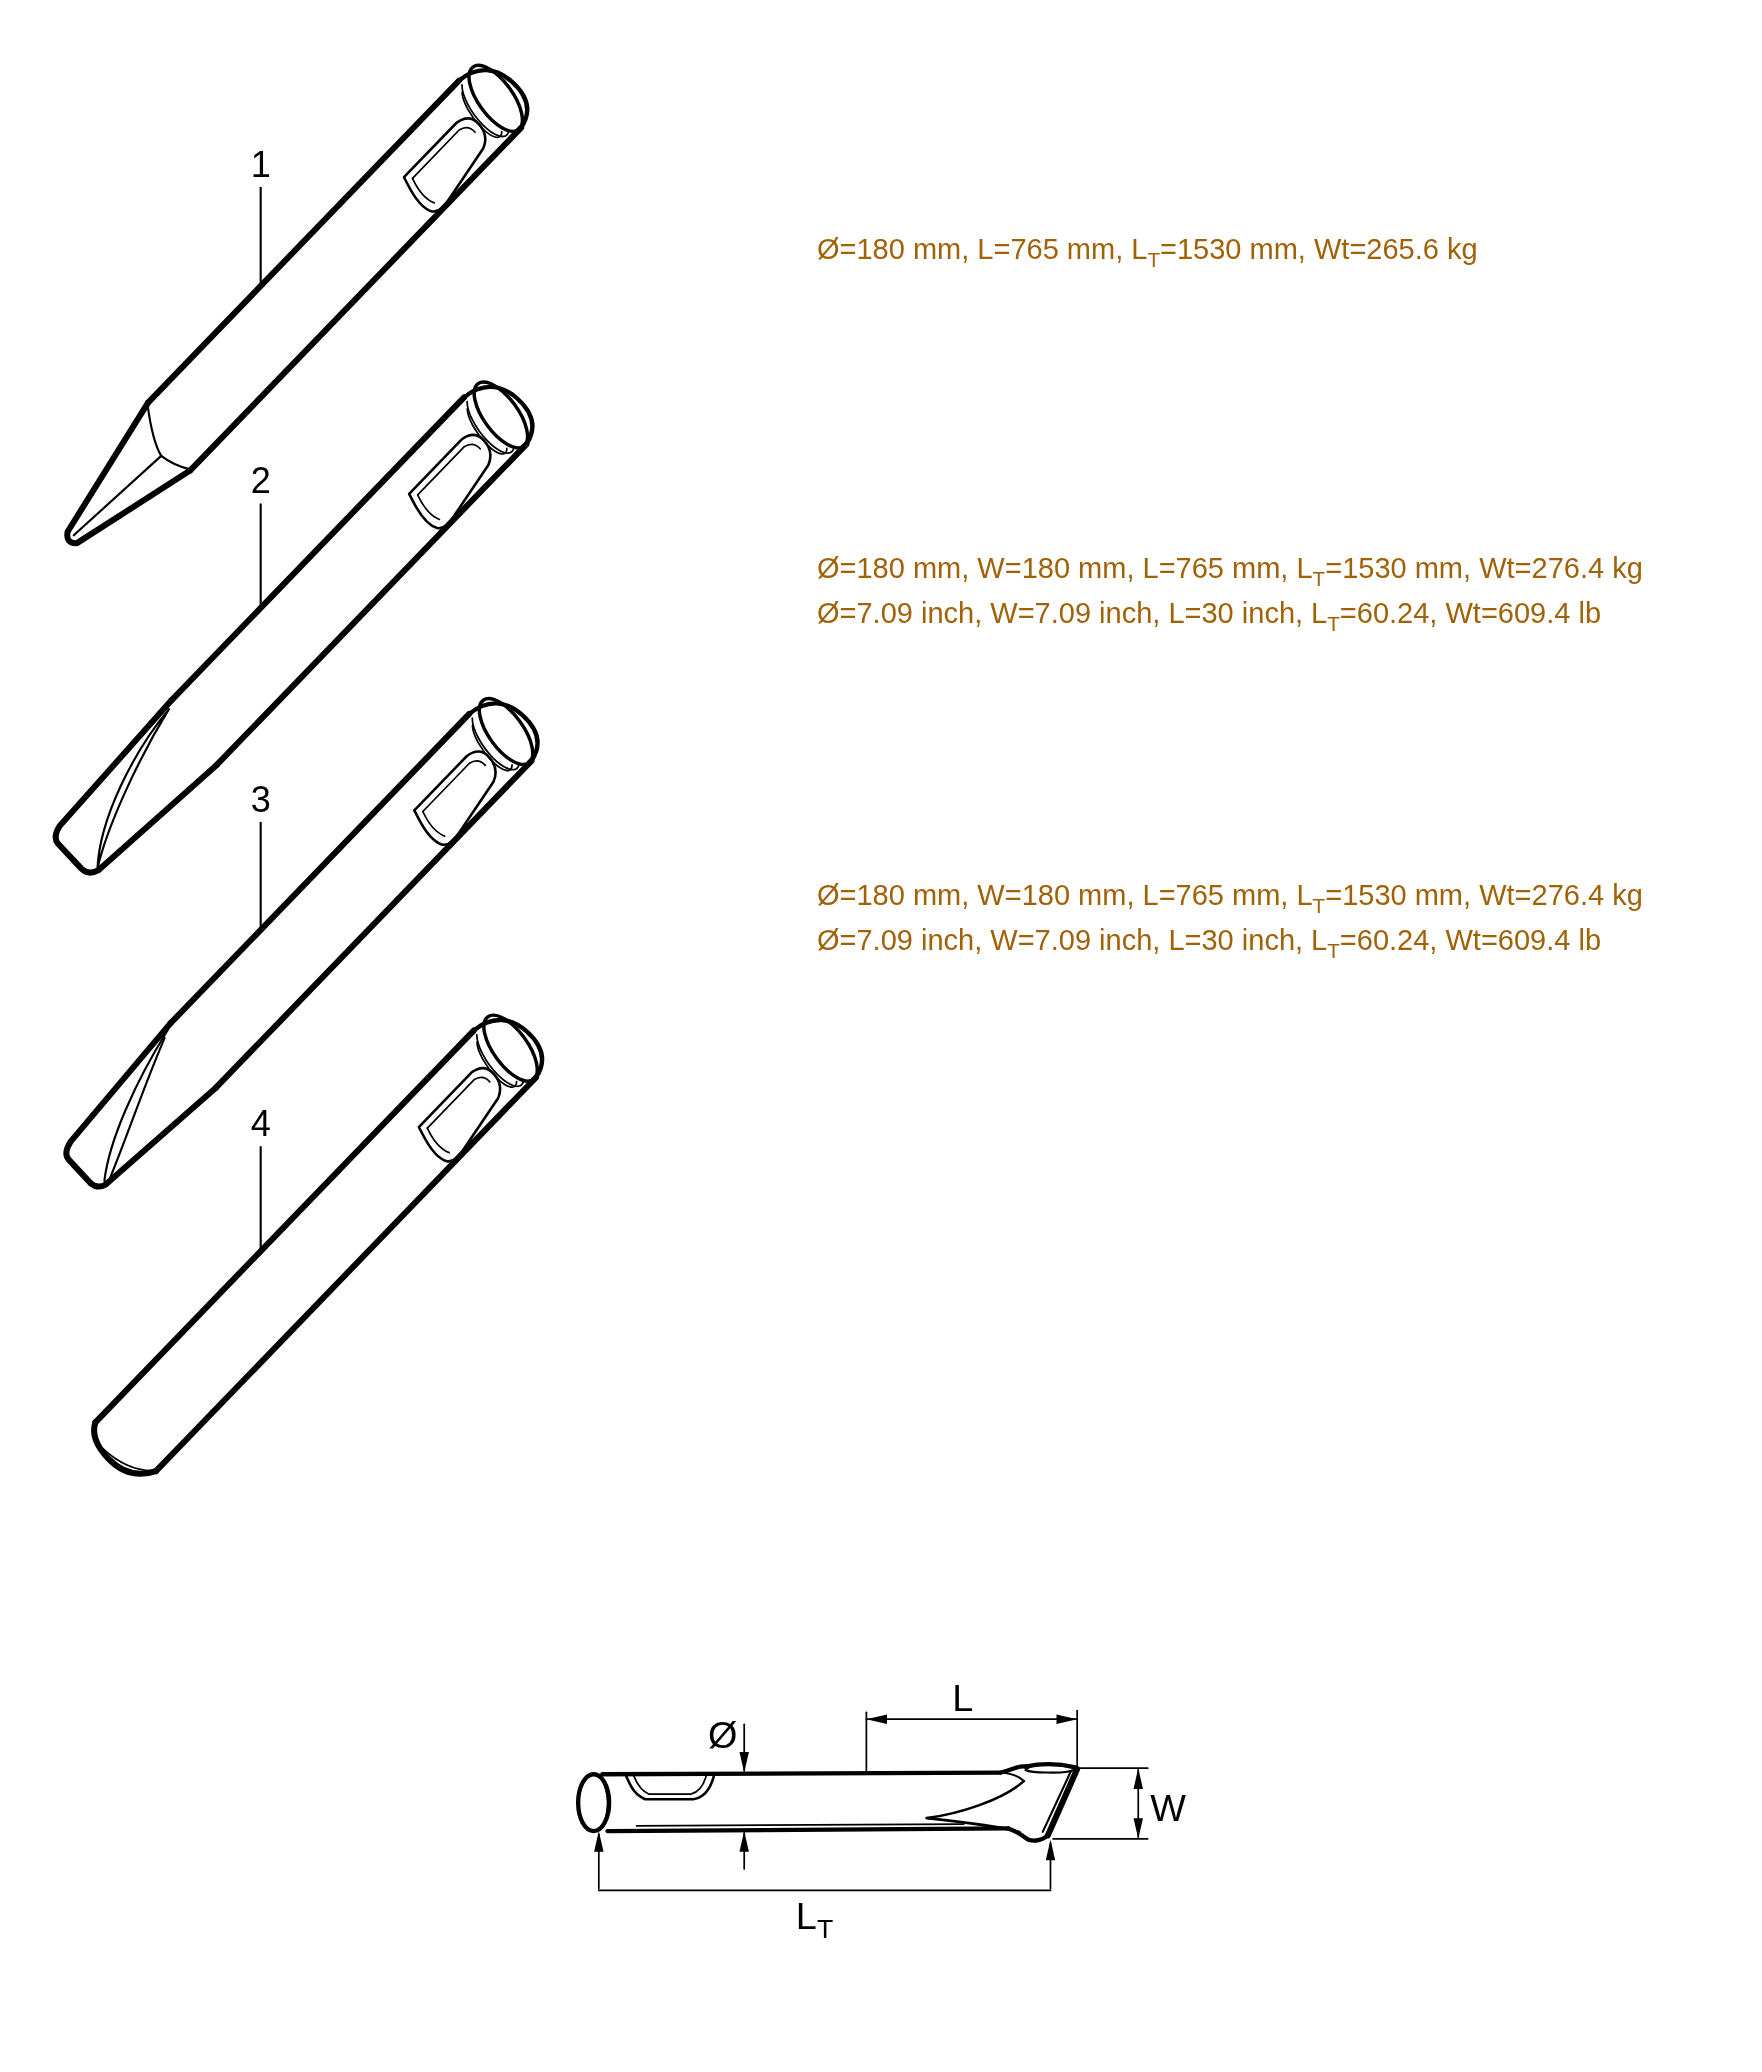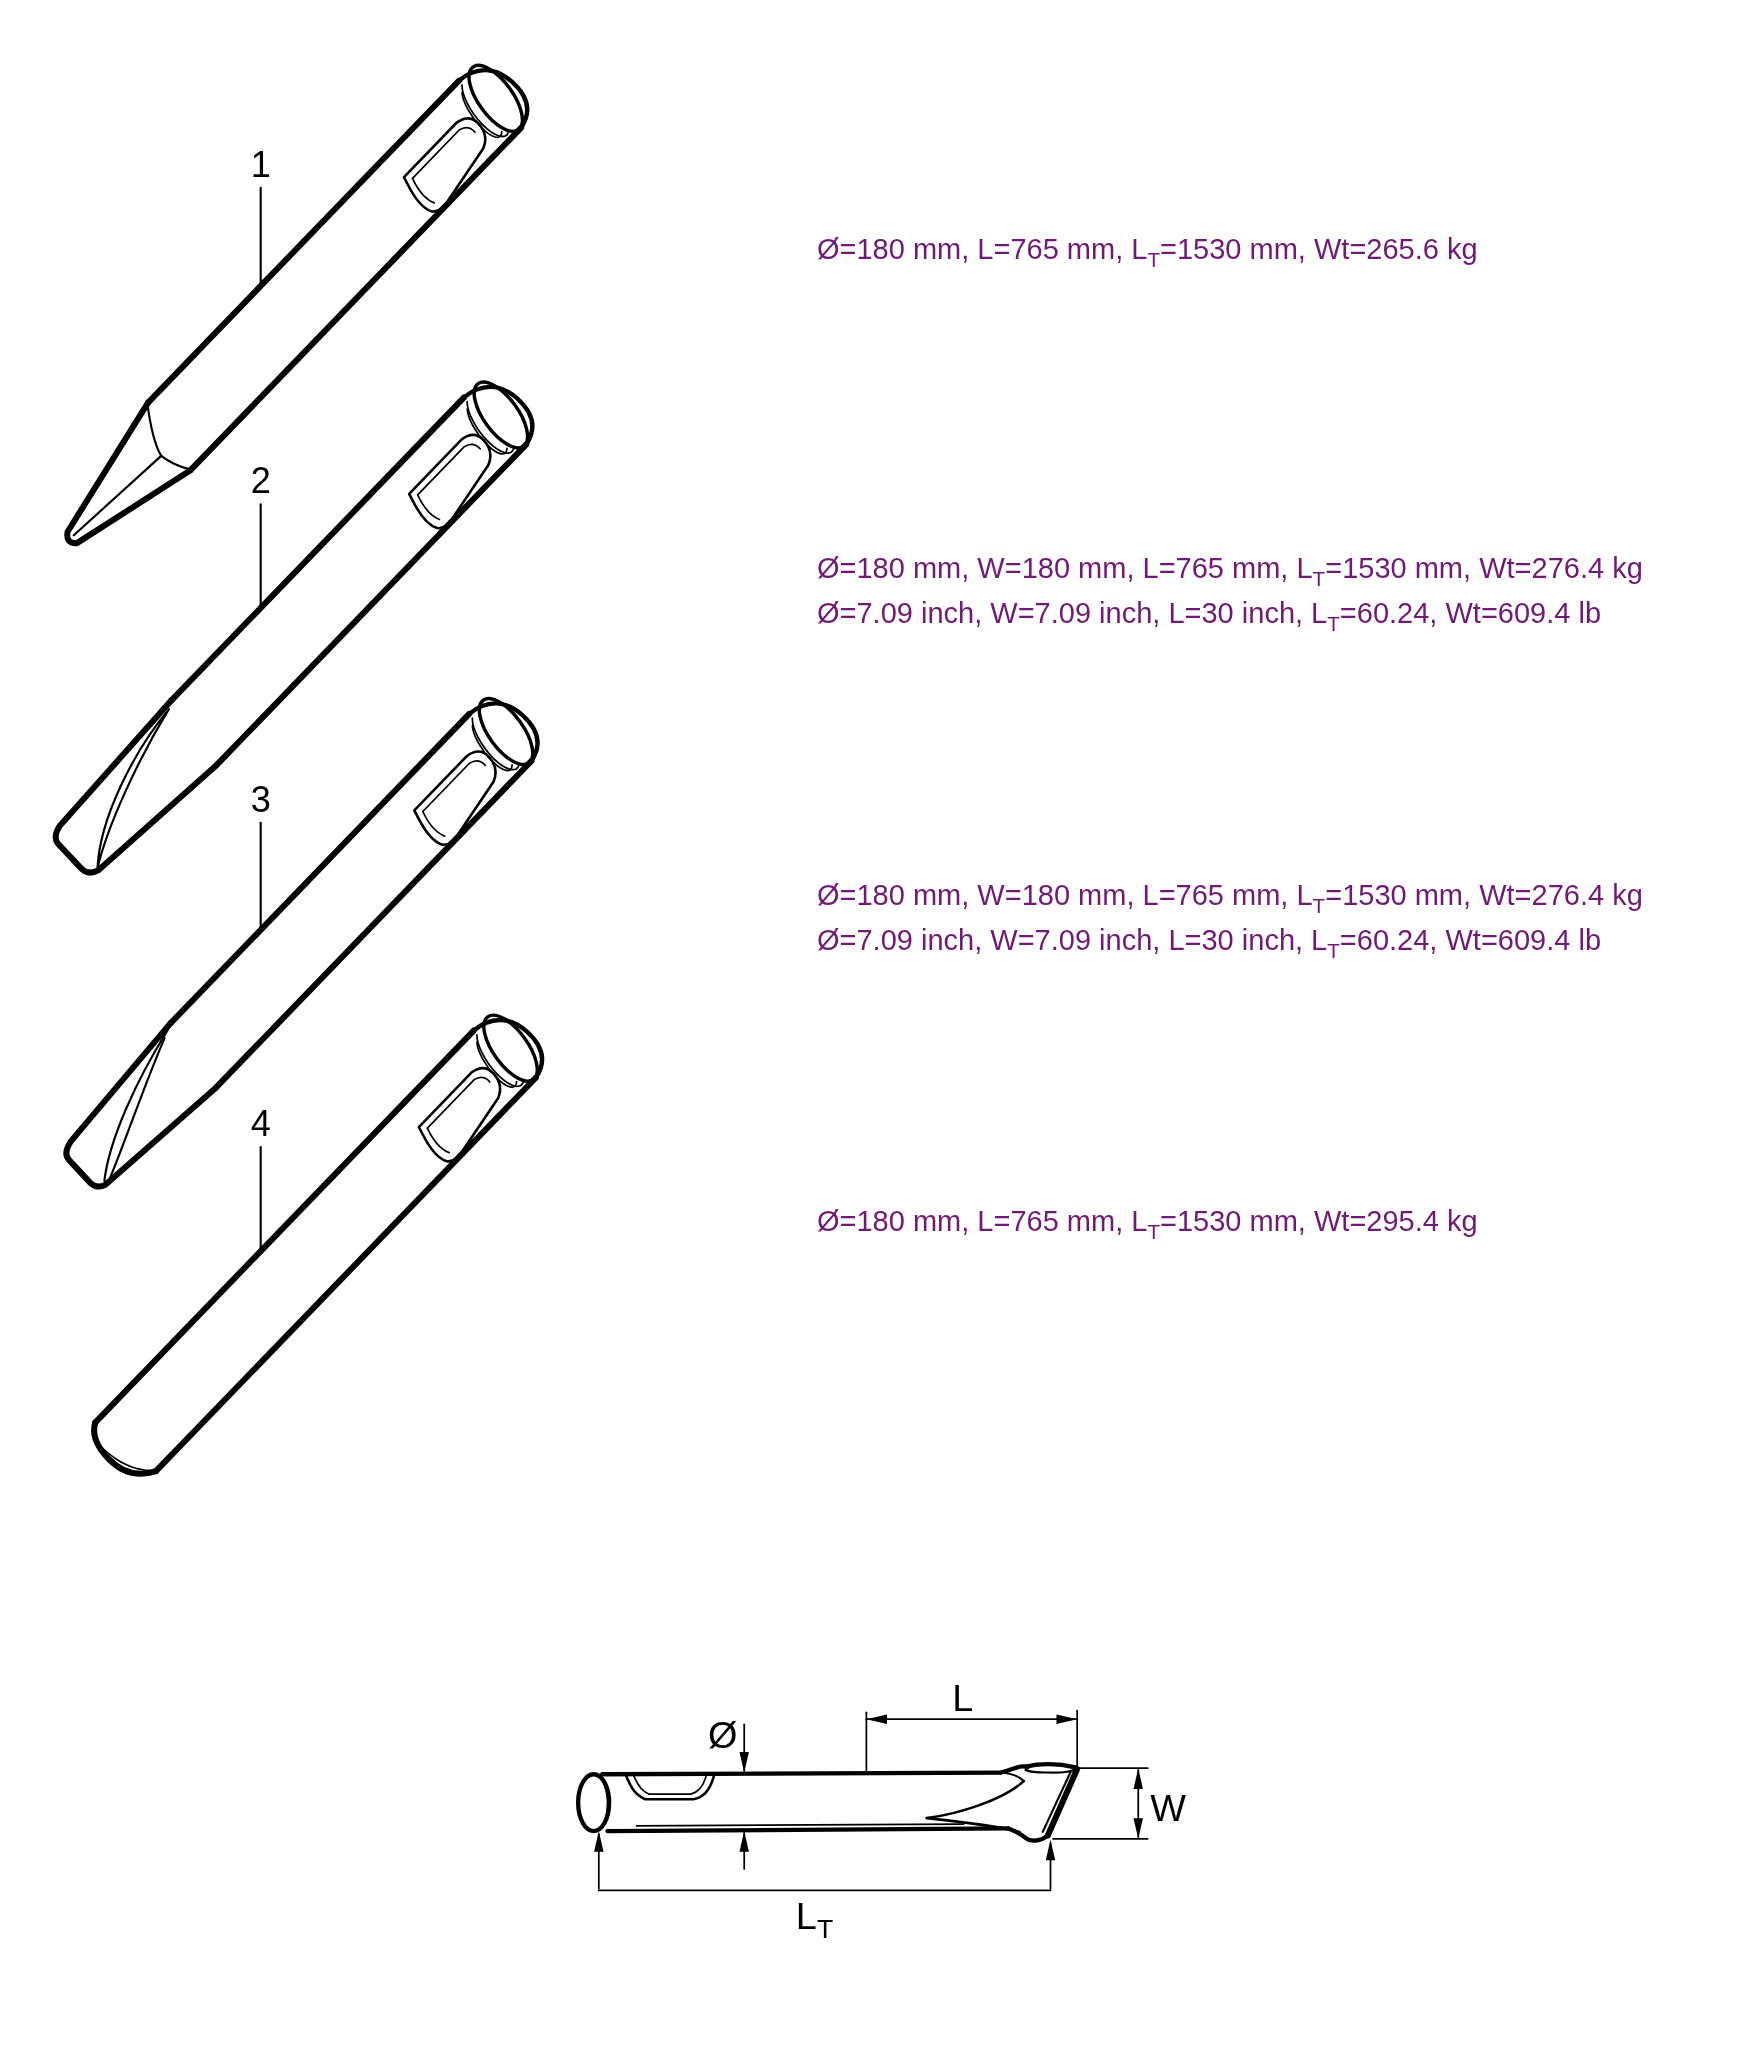--- a/index.html
+++ b/index.html
@@ -11,21 +11,21 @@
   .s5{stroke-width:5}
   .s4{stroke-width:4}
   .s3{stroke-width:3}
   .s25{stroke-width:2.5}
   .s2{stroke-width:2}
   .arrow{fill:#000;stroke:none;}
   .figure-svg text{fill:#000;font-family:"Liberation Sans",sans-serif;}
   .lbl{font-size:42px;}
   .dim{font-size:44px;}
   .dimsub{font-size:31px;}
-  .spec{position:absolute;left:817px;color:#701a75;font-size:29px;line-height:35px;white-space:nowrap;}
+  .spec{position:absolute;left:817px;color:#a16207;font-size:29px;line-height:35px;white-space:nowrap;}
   .spec .sub{font-size:20.6px;vertical-align:-7.7px;}
 </style>
 </head>
 <body>
 
 <div class="canvas">
 
   <svg class="figure-svg" width="1762" height="2073" viewBox="0 0 2048 2409">
 
     <defs>
@@ -147,17 +147,16 @@
     <div><span>Ø=180 mm, W=180 mm, L=765 mm, L</span><span class="sub">T</span><span>=1530 mm, Wt=276.4 kg</span></div>
     <div><span>Ø=7.09 inch, W=7.09 inch, L=30 inch, L</span><span class="sub">T</span><span>=60.24, Wt=609.4 lb</span></div>
   </div>
 
   <div class="spec" style="top:878px">
     <div><span>Ø=180 mm, W=180 mm, L=765 mm, L</span><span class="sub">T</span><span>=1530 mm, Wt=276.4 kg</span></div>
     <div><span>Ø=7.09 inch, W=7.09 inch, L=30 inch, L</span><span class="sub">T</span><span>=60.24, Wt=609.4 lb</span></div>
   </div>
 
   <div class="spec" style="top:1204px">
-    <div><span>Ø=180 mm, L=765 mm, L</span><span class="sub">T</span><span>=1530 mm, Wt=295.4 kg</span></div>
   </div>
 
 </div>
 
 
 </body></html>

